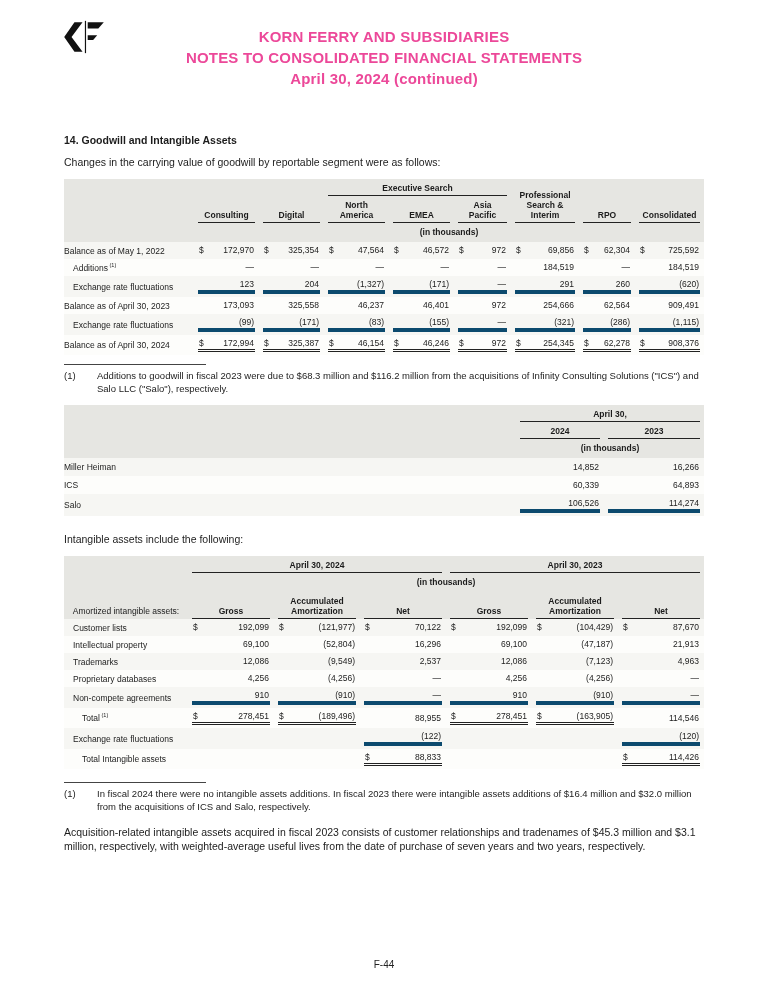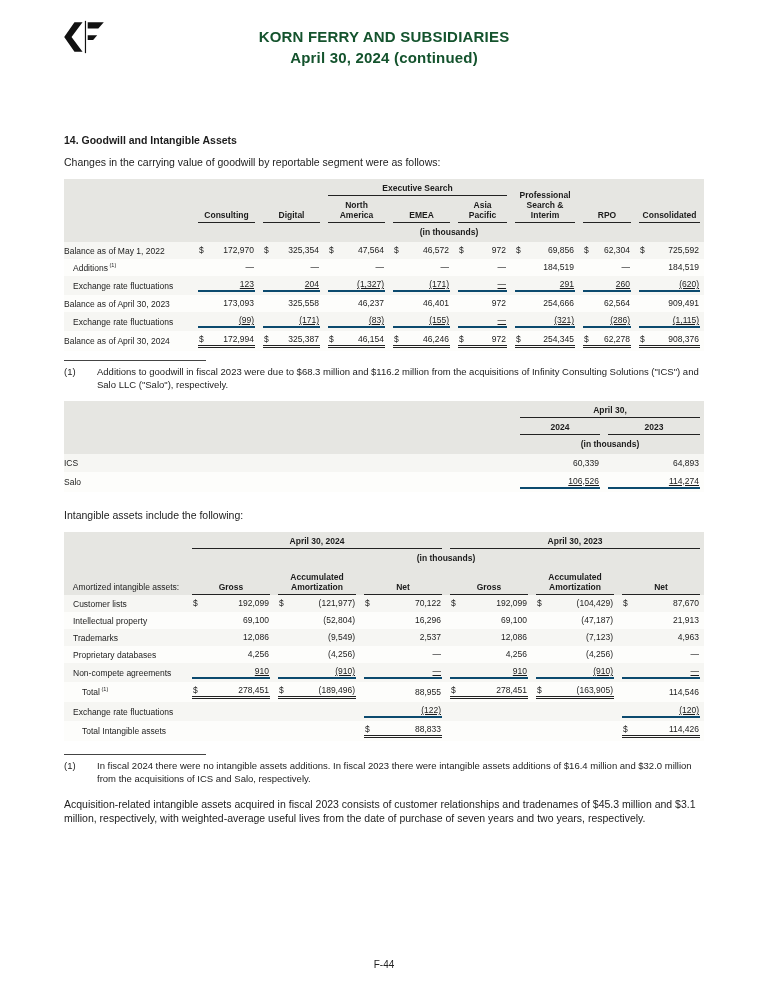--- a/index.html
+++ b/index.html
@@ -7,42 +7,42 @@
   .doc{
     width:768px;height:1000px;position:relative;margin:0 auto;
     background:#ffffff;overflow:hidden;
     font-family:"Liberation Sans","DejaVu Sans",sans-serif;
     color:#1c1c1c;
   }
   .content{padding:0 64px;}
   
   .page-header{position:relative;padding-top:26px;height:66px;}
   .logo{position:absolute;left:62px;top:16px;width:44px;height:42px;}
-  .title-line{font-size:15px;font-weight:bold;color:#14532d;text-align:center;line-height:21px;letter-spacing:.2px;}
+  .title-line{font-size:15px;font-weight:bold;color:#ec4899;text-align:center;line-height:21px;letter-spacing:.2px;}
   
   .sec-heading{font-size:10.5px;font-weight:bold;margin-top:42px;}
   .para{font-size:10.5px;margin-top:9px;line-height:14px;}
   .footnote-sep{width:142px;border-top:1px solid #444;margin-top:9px;}
   .footnote{display:flex;font-size:9.5px;line-height:13px;margin-top:4px;}
   .footnote .marker{width:33px;flex:none;}
   .footnote .ftext{flex:1;}
   
   table.fin{width:640px;border-collapse:collapse;table-layout:fixed;margin-top:10px;}
   table.fin thead{background:#e6e6e2;}
   table.fin th{font-size:8.5px;font-weight:bold;vertical-align:bottom;padding:3px 0 0;}
   table.fin .hl{border-bottom:1px solid #222;padding:1px 0 2px;margin:0 4px;text-align:center;white-space:pre-line;line-height:10px;}
   table.fin .units-row td{font-size:8.5px;font-weight:bold;text-align:center;padding:4px 0 5px;}
   table.fin td{font-size:8.5px;padding:3px 0;}
   table.fin tbody tr:nth-child(odd){background:#f6f6f3;}
   table.fin tbody tr:nth-child(even){background:#fdfdfb;}
   td.lbl{white-space:nowrap;overflow:hidden;}
   td.lbl.ind1{padding-left:9px;}
   td.lbl.ind2{padding-left:18px;}
   .cell{display:flex;justify-content:space-between;margin:0 4px;padding:0 1px 1px;}
-  .cell.u1{border-bottom:2px solid #0c4a6e;text-decoration:underline;}
+  .cell.u1{border-bottom:4px solid #0c4a6e;}
   .cell.u2{border-bottom:3px double #222;}
   .cur{text-align:left;}
   .val{text-align:right;}
   sup{font-size:5.5px;vertical-align:super;line-height:0;}
   .lblhead{text-align:center;font-weight:normal !important;font-size:8.5px;padding-bottom:3px !important;}
   
   table.t2 td{padding:3.5px 0;}
   
   .page-footer{position:absolute;top:959px;left:0;width:100%;text-align:center;font-size:10px;color:#222;}
 </style>
@@ -52,20 +52,21 @@
 <div class="doc">
 
   <div class="page-header">
     <svg class="logo" viewBox="0 0 60 44" aria-hidden="true">
       <polygon points="28,2 17,2 3,22 17,42 28,42 13,22" fill="#111"></polygon>
       <rect x="31.2" y="0" width="1.6" height="44" fill="#111"></rect>
       <polygon points="35,2 57,2 49.5,10.5 35,10.5" fill="#111"></polygon>
       <polygon points="35,19.5 48,19.5 42.5,26 35,26" fill="#111"></polygon>
     </svg>
     <div class="title-line">KORN FERRY AND SUBSIDIARIES</div>
+    <div class="title-line">NOTES TO CONSOLIDATED FINANCIAL STATEMENTS</div>
     <div class="title-line">April 30, 2024 (continued)</div>
   </div>
 
   <div class="content">
     <div class="sec-heading">14. Goodwill and Intangible Assets</div>
     <div class="para">Changes in the carrying value of goodwill by reportable segment were as follows:</div>
 
     <table class="fin t1">
       <colgroup>
         <col style="width:130px">
@@ -459,20 +460,35 @@
               <div class="hl">2023</div>
             </th>
         </tr>
         <tr class="units-row">
           <td></td>
           <td colspan="2">(in thousands)</td>
         </tr>
       </thead>
       <tbody id="t2-body">
           <tr>
+            <td class="lbl ind0">Miller Heiman</td>
+            <td>
+              <div class="cell">
+                <span class="cur"></span>
+                <span class="val">14,852</span>
+              </div>
+            </td>
+            <td>
+              <div class="cell">
+                <span class="cur"></span>
+                <span class="val">16,266</span>
+              </div>
+            </td>
+          </tr>
+          <tr>
             <td class="lbl ind0">ICS</td>
             <td>
               <div class="cell">
                 <span class="cur"></span>
                 <span class="val">60,339</span>
               </div>
             </td>
             <td>
               <div class="cell">
                 <span class="cur"></span>

